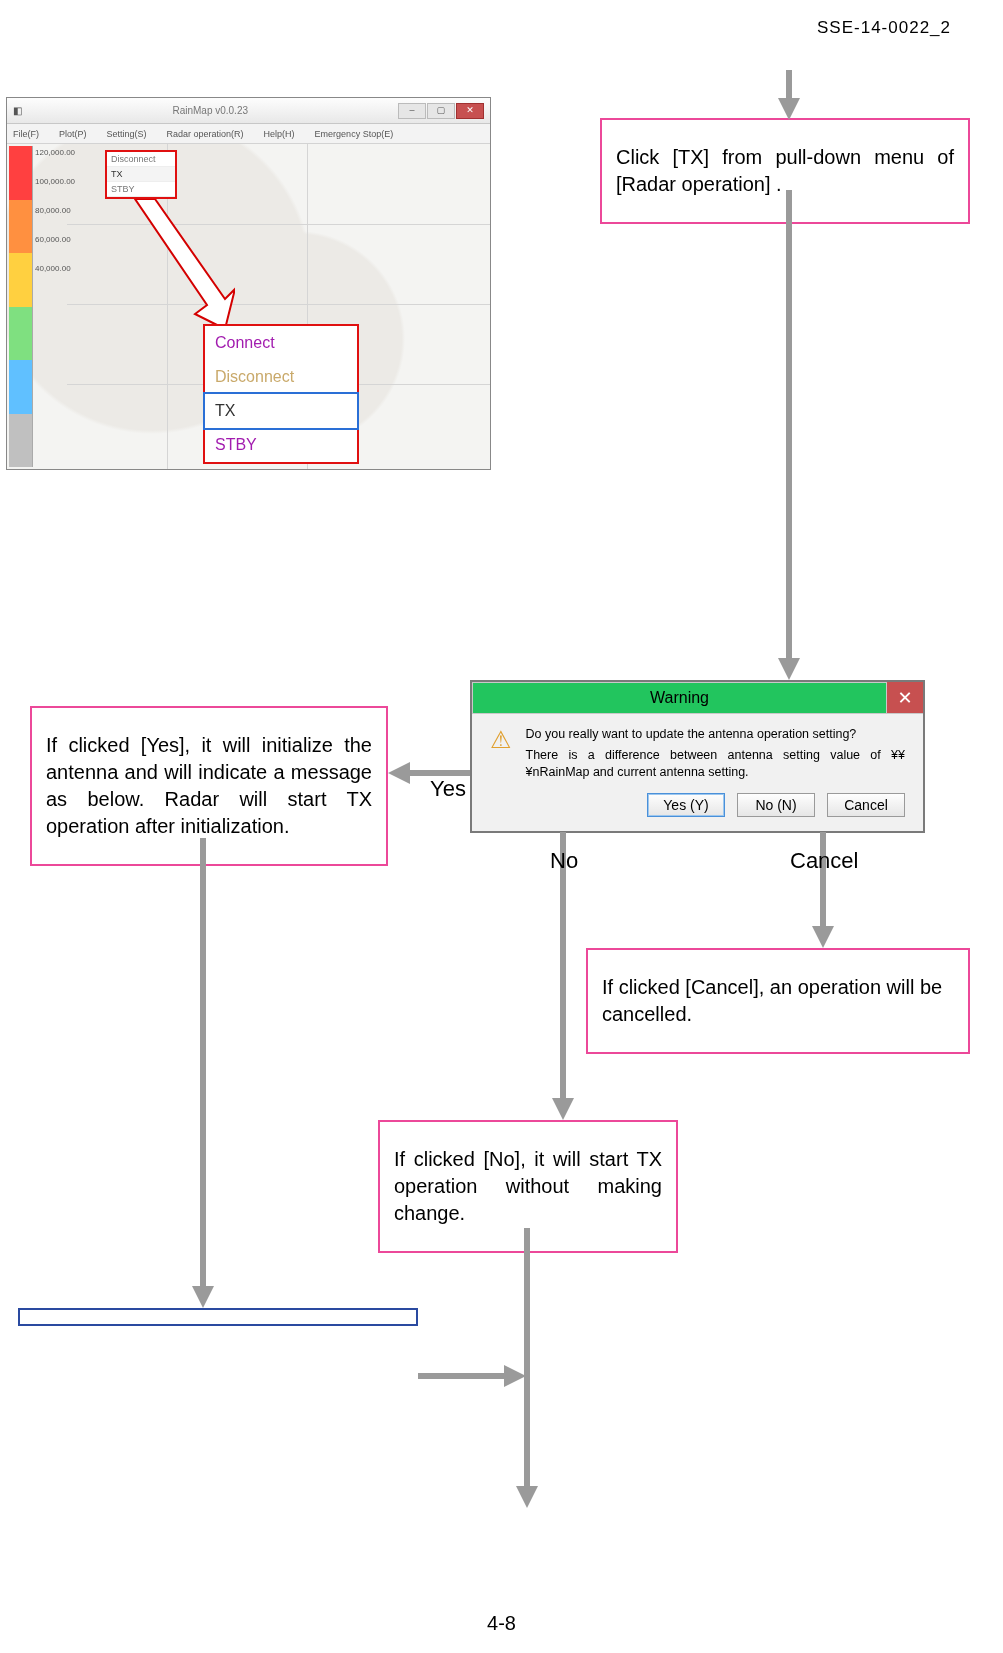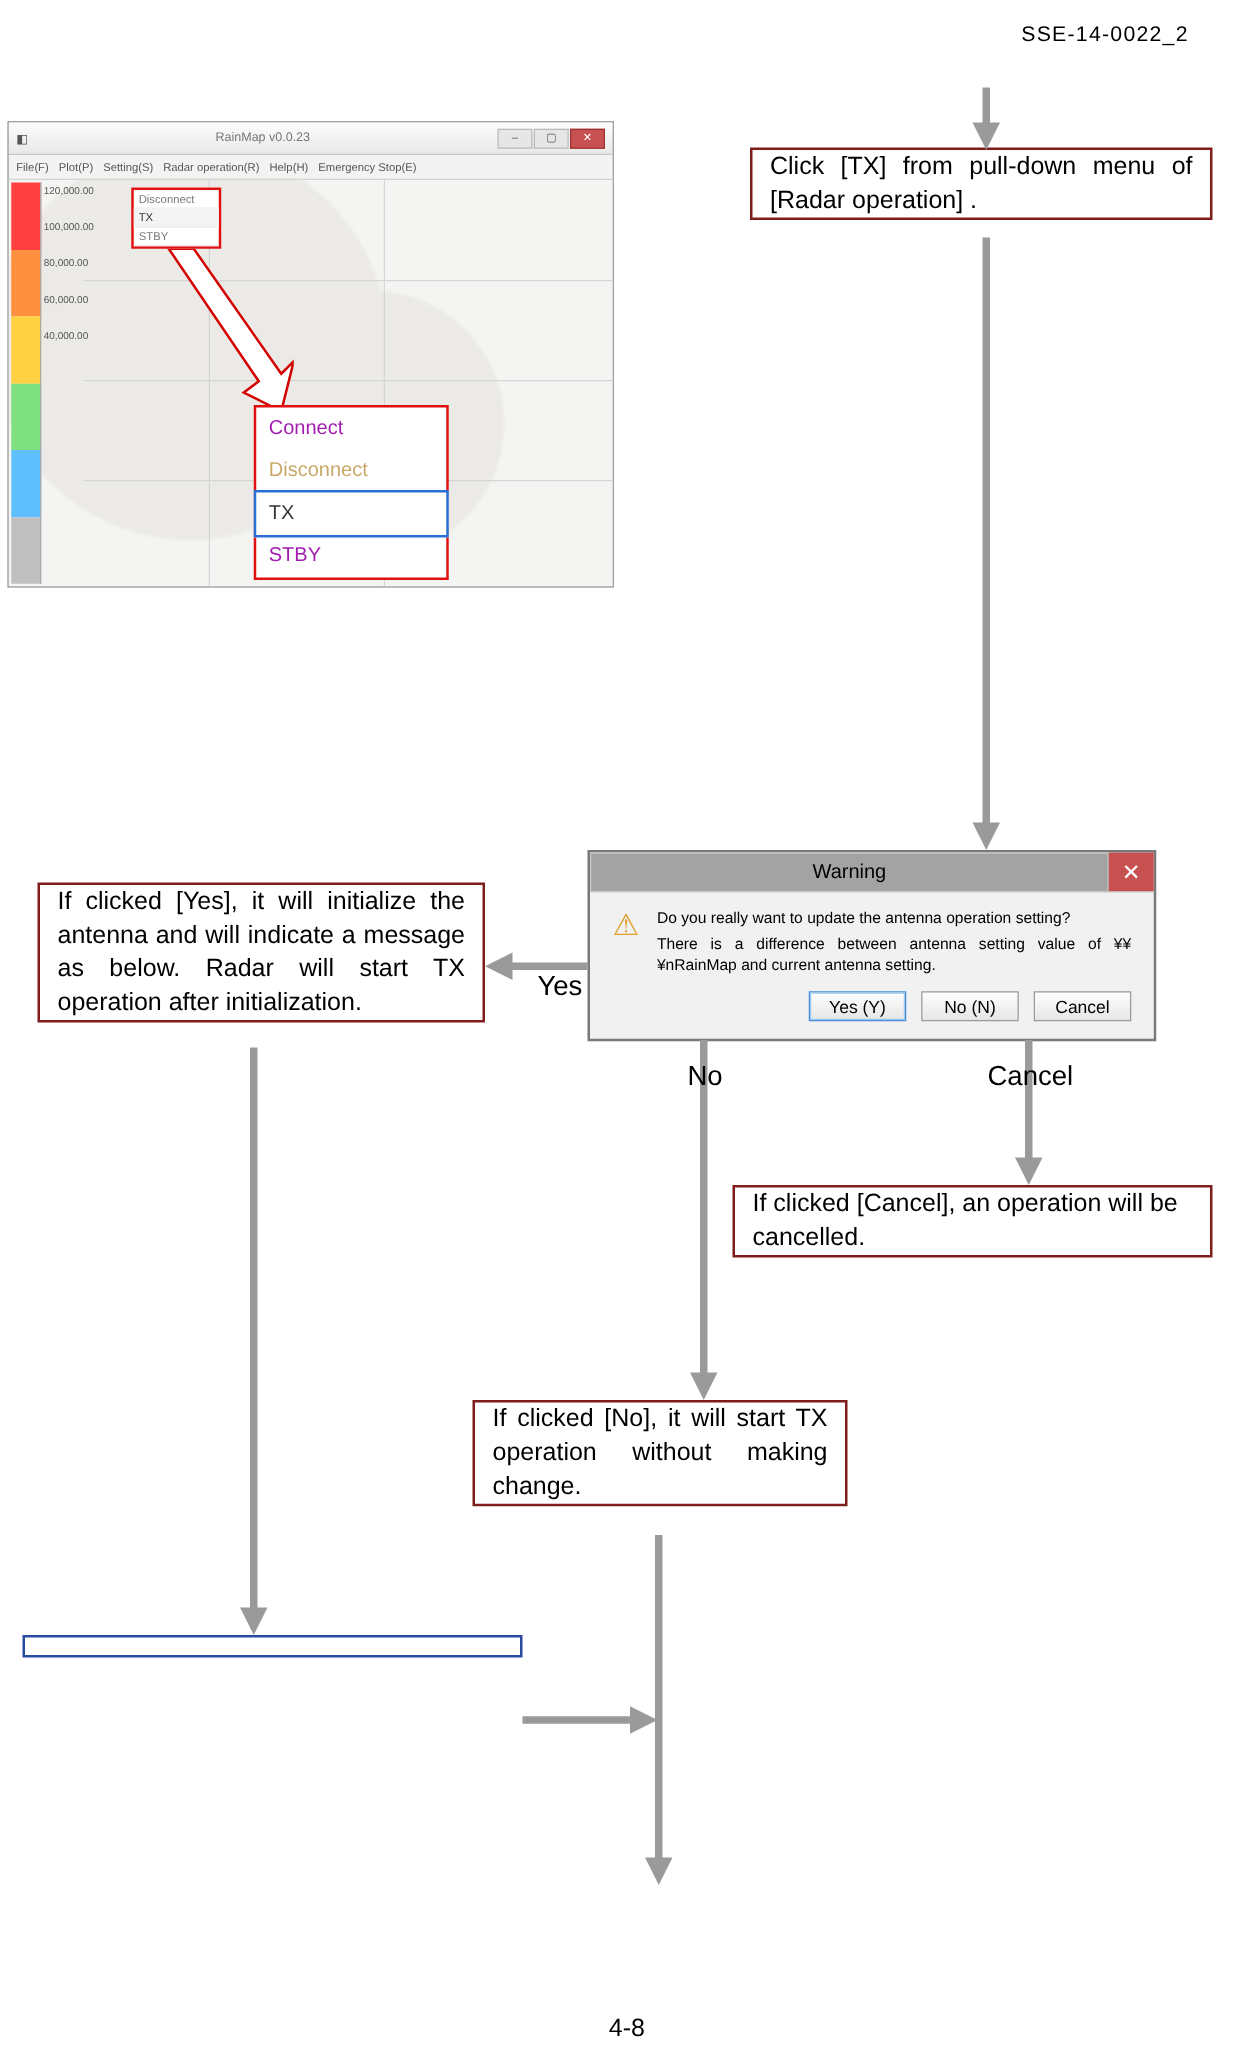--- a/index.html
+++ b/index.html
@@ -20,21 +20,21 @@
   .screenshot-box {
     left: 6px; top: 97px; width: 485px; height: 373px;
     border: 1px solid #888;
     background: #eaeaea;
   }
   .ss-titlebar { height: 26px; background: linear-gradient(#fdfdfd,#e8e8e8); border-bottom:1px solid #c7c7c7; display:flex; align-items:center; padding:0 6px; font-size:10px; color:#555;}
   .ss-titlebar .title { flex:1; text-align:center; color:#777;}
   .ss-winbtns { display:flex; gap:1px;}
   .ss-winbtn { width:28px; height:16px; background:#e6e6e6; border:1px solid #bbb; font-size:9px; text-align:center; line-height:12px;}
   .ss-winbtn.close { background:#c75050; color:#fff; border-color:#a03030;}
-  .ss-menubar { height:20px; background:#f3f3f3; border-bottom:1px solid #d3d3d3; display:flex; gap:8px; padding:0 6px; font-size:9px; color:#555; align-items:center;}
+  .ss-menubar { height:20px; background:#f3f3f3; border-bottom:1px solid #d3d3d3; display:flex; gap:20px; padding:0 6px; font-size:9px; color:#555; align-items:center;}
   .ss-body { position:relative; height: calc(100% - 46px); background:#f4f4f2; overflow:hidden;}
   .map-bg { position:absolute; inset:0; background:
      radial-gradient(circle at 30% 40%, #eceae6 0 40%, transparent 41%),
      radial-gradient(circle at 60% 60%, #eceae6 0 30%, transparent 31%),
      #f4f4f2;
   }
   .map-line { position:absolute; background:#d5d5d5; }
   .scale-strip { position:absolute; left:2px; top:2px; width:24px; bottom:2px; display:flex; flex-direction:column; }
   .scale-seg { flex:1; border-right:1px solid #aaa; }
   .scale-seg:nth-child(1){background:#ff4040;}
@@ -58,39 +58,39 @@
   }
   .big-menubox .mrow { padding:8px 10px; font-size:16px; color:#a21caf; }
   .big-menubox .mrow.active { color:#333; border:2px solid #2a6fd6; margin:-2px; background:#fff;}
   
   .arrow-callout {
     position:absolute; left:118px; top:55px; width:110px; height:140px;
   }
 
   
   .flow-box {
-    border: 2px solid #7f1d1d;
+    border: 2px solid #ec4899;
     background: #fff;
-    padding: 0 14px;
+    padding: 24px 14px;
     font-size: 20px;
     line-height: 1.35;
   }
   .flow-box.justify { text-align: justify; text-align-last: left; }
 
   
   .warn-dialog {
     border: 2px solid #7a7a7a;
     background: #f1f1f1;
   }
   .warn-title {
     height: 32px; display:flex; align-items:stretch;
     border-bottom: 1px solid #c9c9c9;
   }
   .warn-title .t {
-    flex:1; background:#a3a3a3; display:flex; align-items:center; justify-content:center;
+    flex:1; background:#22c55e; display:flex; align-items:center; justify-content:center;
     font-size:16px; border:1px solid #c9c9c9; border-bottom:none;
   }
   .warn-title .x {
     width:36px; background:#c75050; color:#fff; display:flex; align-items:center; justify-content:center; font-size:18px;
   }
   .warn-body { padding: 12px 18px 14px 18px; }
   .warn-row { display:flex; gap:14px; }
   .warn-icon {
     width:28px; height:28px; display:flex; align-items:center; justify-content:center;
     font-size:24px; color:#e0a030;

